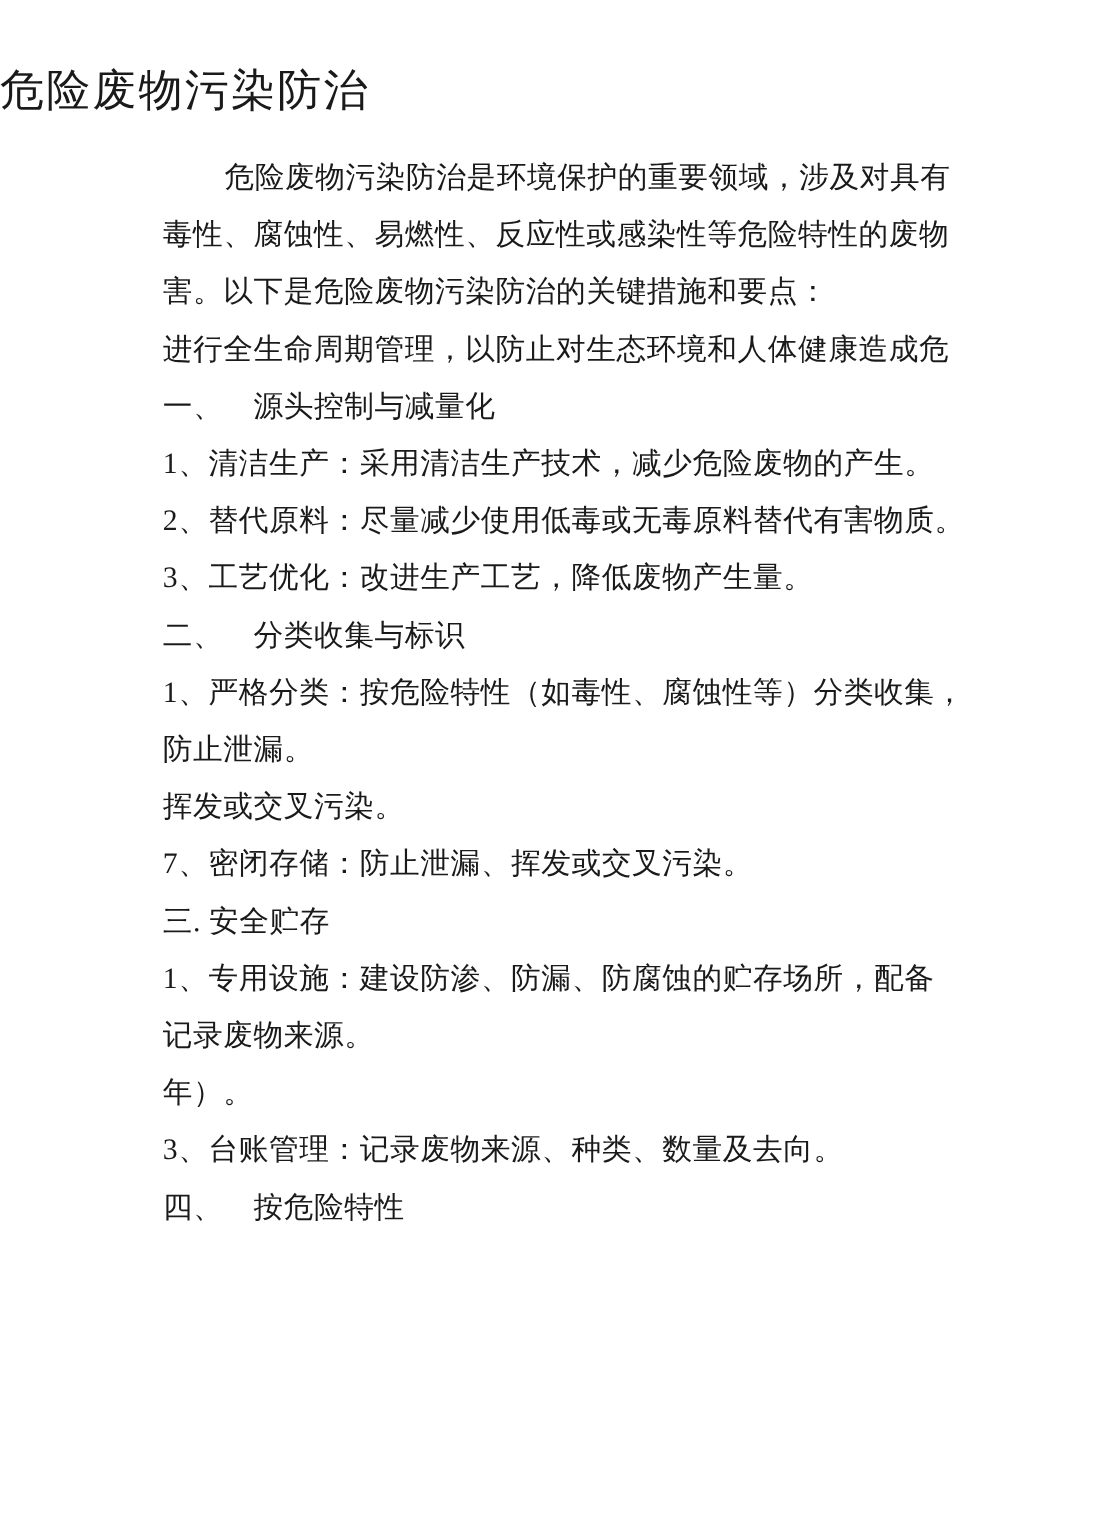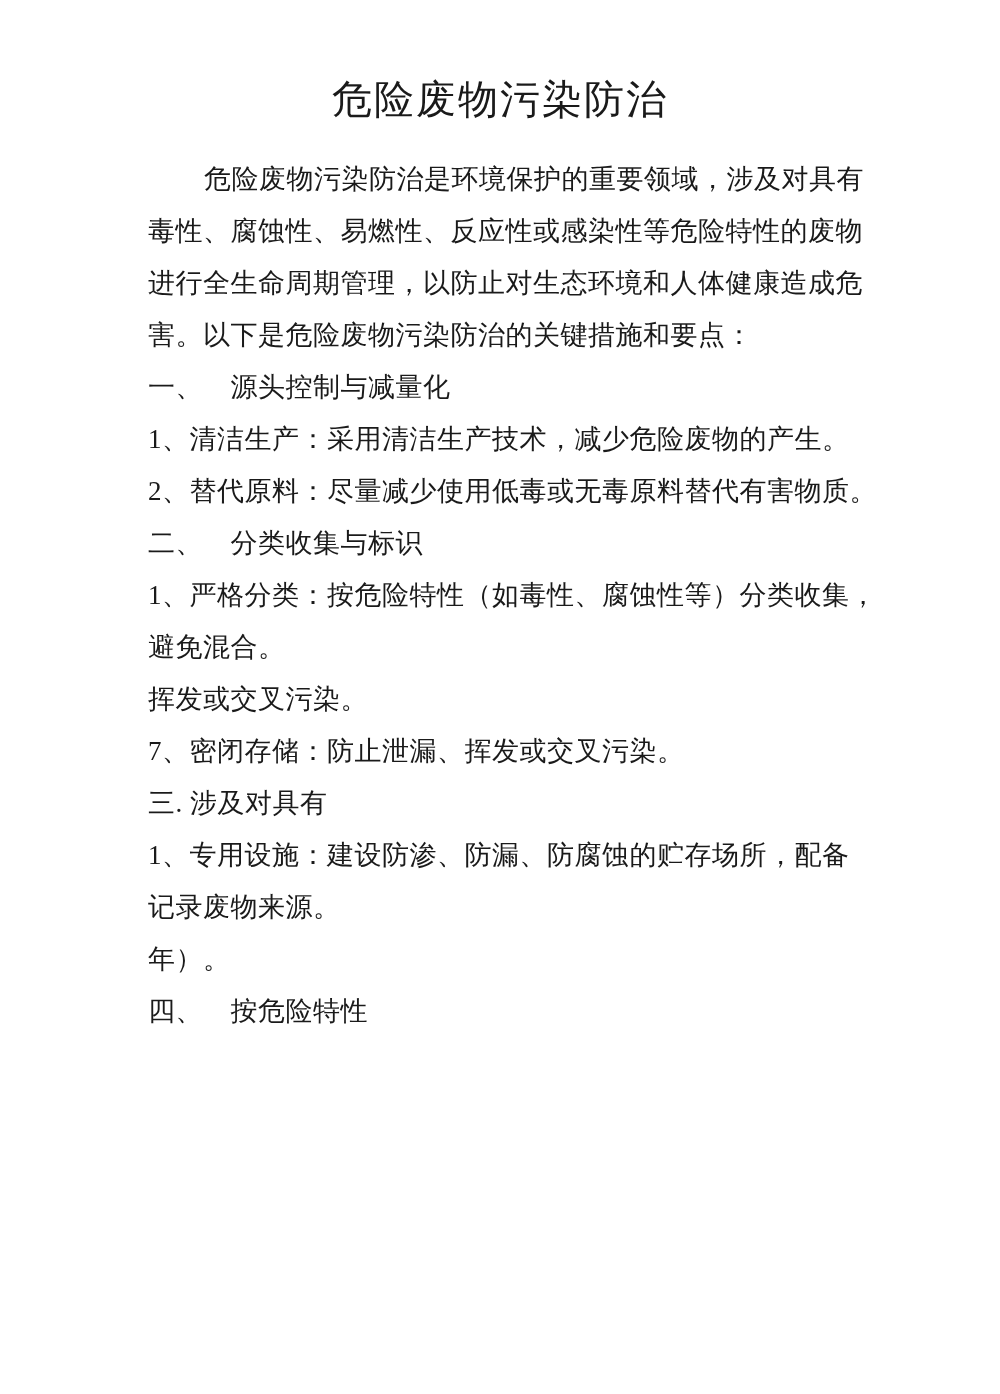--- a/index.html
+++ b/index.html
@@ -10,24 +10,24 @@
   .page {
     position: relative;
     width: 1000px;
     height: 1394px;
     background: #ffffff;
     color: #1a1a1a;
     font-family: "Liberation Serif", "DejaVu Serif", serif;
     overflow: hidden;
   }
   .doc-title {
-    padding-top: 77px;
+    padding-top: 59px;
     font-size: 40px;
     line-height: 46px;
-    text-align: center;
+    text-align: left;
     font-weight: 400;
     letter-spacing: 2px;
   }
   .doc-body {
     margin-top: 30px;
     padding: 0 52px 0 148px;
   }
   .doc-line {
     font-size: 27px;
     height: 52px;
@@ -41,29 +41,31 @@
 </style>
 </head>
 <body>
 
 <div class="page">
   <div class="doc-title">危险废物污染防治</div>
 
   <div class="doc-body">
     <div class="doc-line indent">危险废物污染防治是环境保护的重要领域，涉及对具有</div>
     <div class="doc-line">毒性、腐蚀性、易燃性、反应性或感染性等危险特性的废物</div>
+    <div class="doc-line">害。以下是危险废物污染防治的关键措施和要点：</div>
     <div class="doc-line">进行全生命周期管理，以防止对生态环境和人体健康造成危</div>
-    <div class="doc-line">害。以下是危险废物污染防治的关键措施和要点：</div>
     <div class="doc-line">一、　源头控制与减量化</div>
     <div class="doc-line">1、清洁生产：采用清洁生产技术，减少危险废物的产生。</div>
     <div class="doc-line">2、替代原料：尽量减少使用低毒或无毒原料替代有害物质。</div>
+    <div class="doc-line">3、工艺优化：改进生产工艺，降低废物产生量。</div>
     <div class="doc-line">二、　分类收集与标识</div>
     <div class="doc-line">1、严格分类：按危险特性（如毒性、腐蚀性等）分类收集，</div>
-    <div class="doc-line">避免混合。</div>
+    <div class="doc-line">防止泄漏。</div>
     <div class="doc-line">挥发或交叉污染。</div>
     <div class="doc-line">7、密闭存储：防止泄漏、挥发或交叉污染。</div>
-    <div class="doc-line">三. 涉及对具有</div>
+    <div class="doc-line">三. 安全贮存</div>
     <div class="doc-line">1、专用设施：建设防渗、防漏、防腐蚀的贮存场所，配备</div>
     <div class="doc-line">记录废物来源。</div>
     <div class="doc-line">年）。</div>
+    <div class="doc-line">3、台账管理：记录废物来源、种类、数量及去向。</div>
     <div class="doc-line">四、　按危险特性</div>
   </div>
 </div>
 
 </body></html>

